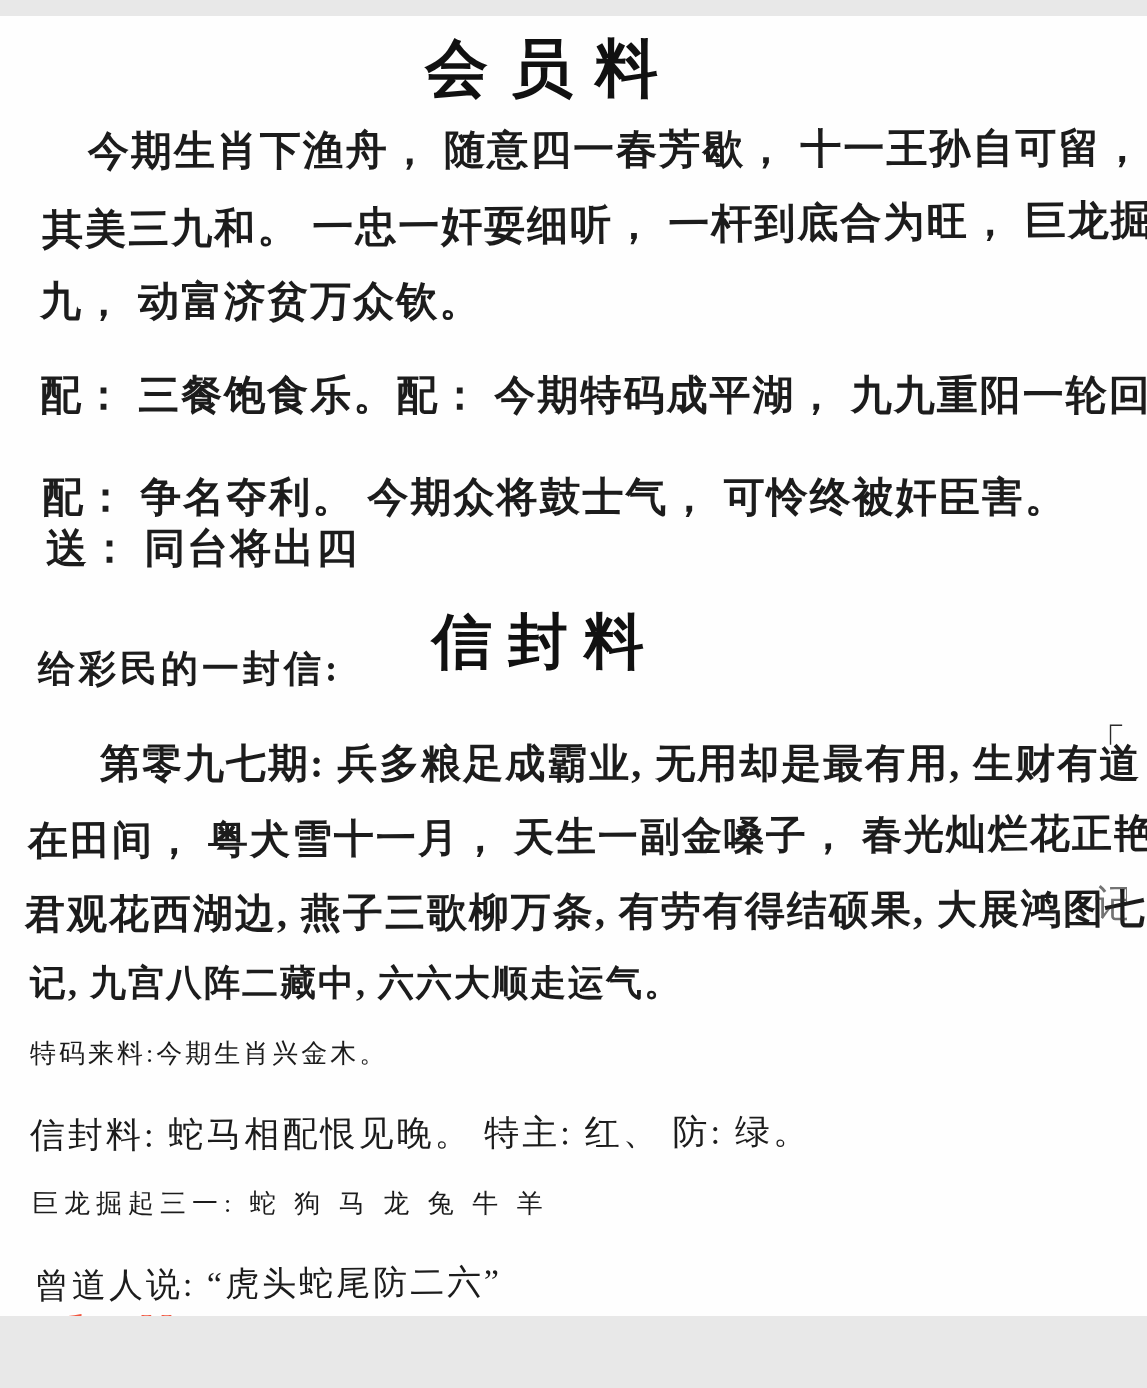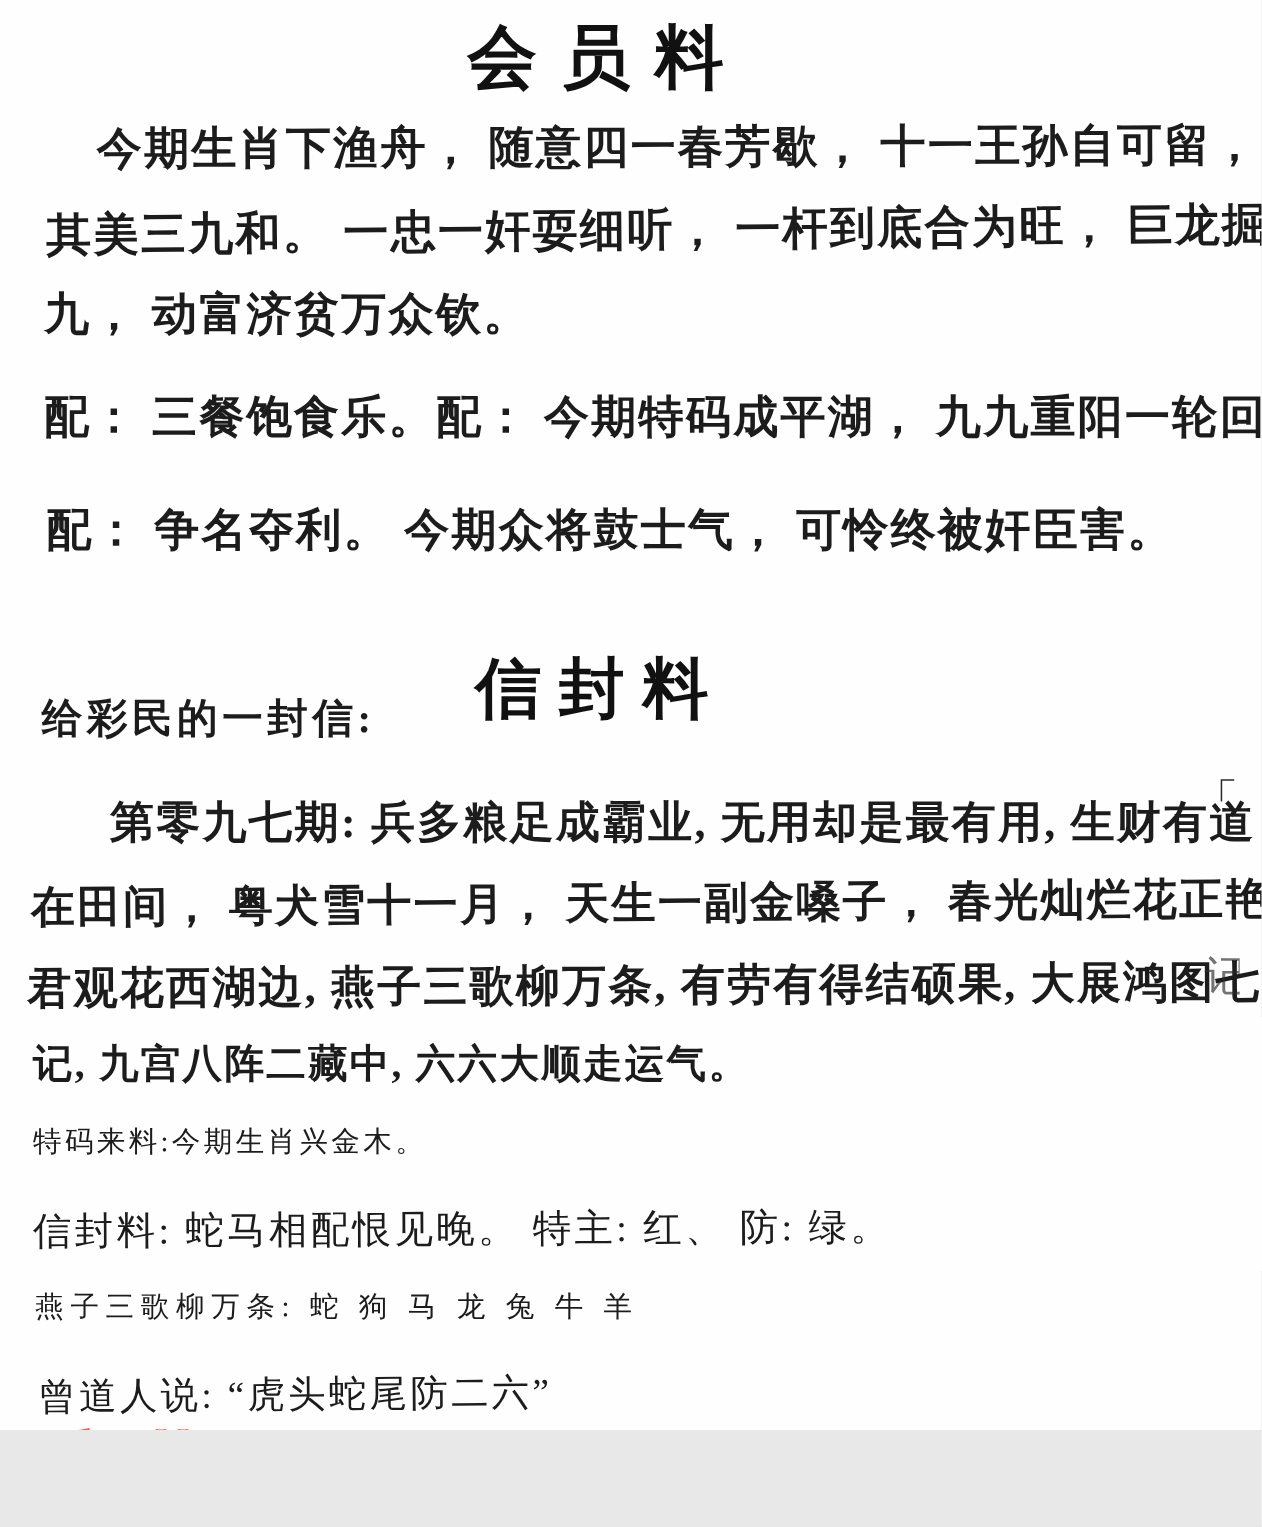--- a/index.html
+++ b/index.html
@@ -1,19 +1,19 @@
 <!DOCTYPE html>
 <html><head>
 <meta charset="utf-8">
 <style>
   html,body{margin:0;padding:0;background:#e8e8e8;}
   .page{
     position:relative;
     width:1147px;height:1300px;
-    margin:0 auto;
+    margin:16px auto;
     background:#fefefe;
     overflow:hidden;
     font-family:"Liberation Serif","DejaVu Serif",serif;
     color:#1c1c1c;
   }
   .line{
     position:absolute;
     white-space:nowrap;
     font-weight:600;
   }
@@ -58,35 +58,36 @@
 <div class="page">
 
   <div class="big-title" style="left:425px;top:10px;">会员料</div>
 
   <div class="line body-line" style="left:88px;top:106px;transform:rotate(-0.2deg);">今期生肖下渔舟， 随意四一春芳歇， 十一王孙自可留， 两全</div>
   <div class="line body-line" style="left:42px;top:181px;transform:rotate(-0.5deg);">其美三九和。 一忠一奸耍细听， 一杆到底合为旺， 巨龙掘起三一</div>
   <div class="line body-line" style="left:40px;top:258px;">九， 动富济贫万众钦。</div>
 
   <div class="line body-line" style="left:40px;top:352px;">配： 三餐饱食乐。配： 今期特码成平湖， 九九重阳一轮回。</div>
   <div class="line body-line" style="left:42px;top:454px;">配： 争名夺利。 今期众将鼓士气， 可怜终被奸臣害。</div>
+  <div class="line body-line" style="left:46px;top:505px;">送： 同台将出四</div>
 
   <div class="line" style="left:38px;top:628px;font-size:37px;letter-spacing:4px;font-weight:700;">给彩民的一封信:</div>
   <div class="big-title" style="left:432px;top:586px;font-size:60px;letter-spacing:16px;">信封料</div>
 
   <div class="line body-line" style="left:100px;top:720px;font-size:40px;text-align:center;">第零九七期:  兵多粮足成霸业, 无用却是最有用, 生财有道</div>
   <div class="edge-mark" style="left:1086px;top:700px;width:40px;height:60px;font-size:40px;">「</div>
 
   <div class="line body-line" style="left:28px;top:793px;font-size:40px;transform:rotate(-0.4deg);">在田间， 粤犬雪十一月， 天生一副金嗓子， 春光灿烂花正艳， 伴</div>
 
   <div class="line body-line" style="left:25px;top:868px;font-size:40px;transform:rotate(-0.3deg);">君观花西湖边, 燕子三歌柳万条, 有劳有得结硕果, 大展鸿图七字</div>
   <div class="edge-mark" style="left:1095px;top:862px;width:32px;height:66px;font-size:38px;opacity:.65;">记</div>
 
   <div class="line body-line" style="left:30px;top:943px;font-size:36px;">记, 九宫八阵二藏中, 六六大顺走运气。</div>
 
   <div class="line info-line" style="left:30px;top:1020px;">特码来料:今期生肖兴金木。</div>
   <div class="line info-line" style="left:30px;top:1094px;font-size:35px;transform:rotate(-0.3deg);">信封料:  蛇马相配恨见晚。 特主:  红、 防:  绿。</div>
-  <div class="line info-line" style="left:32px;top:1170px;letter-spacing:6px;">燕子三歌柳万条:  蛇 狗 马 龙 兔 牛 羊</div>
+  <div class="line info-line" style="left:32px;top:1170px;letter-spacing:6px;">巨龙掘起三一:  蛇 狗 马 龙 兔 牛 羊</div>
   <div class="line info-line" style="left:35px;top:1245px;font-size:34px;transform:rotate(-0.5deg);">曾道人说:  “虎头蛇尾防二六”</div>
 
   <div class="watermark" style="color:#f2563f;">香港好彩 85881.cc</div>
   <div class="handwriting">二五生辉</div>
 
 </div>
 
 </body></html>

